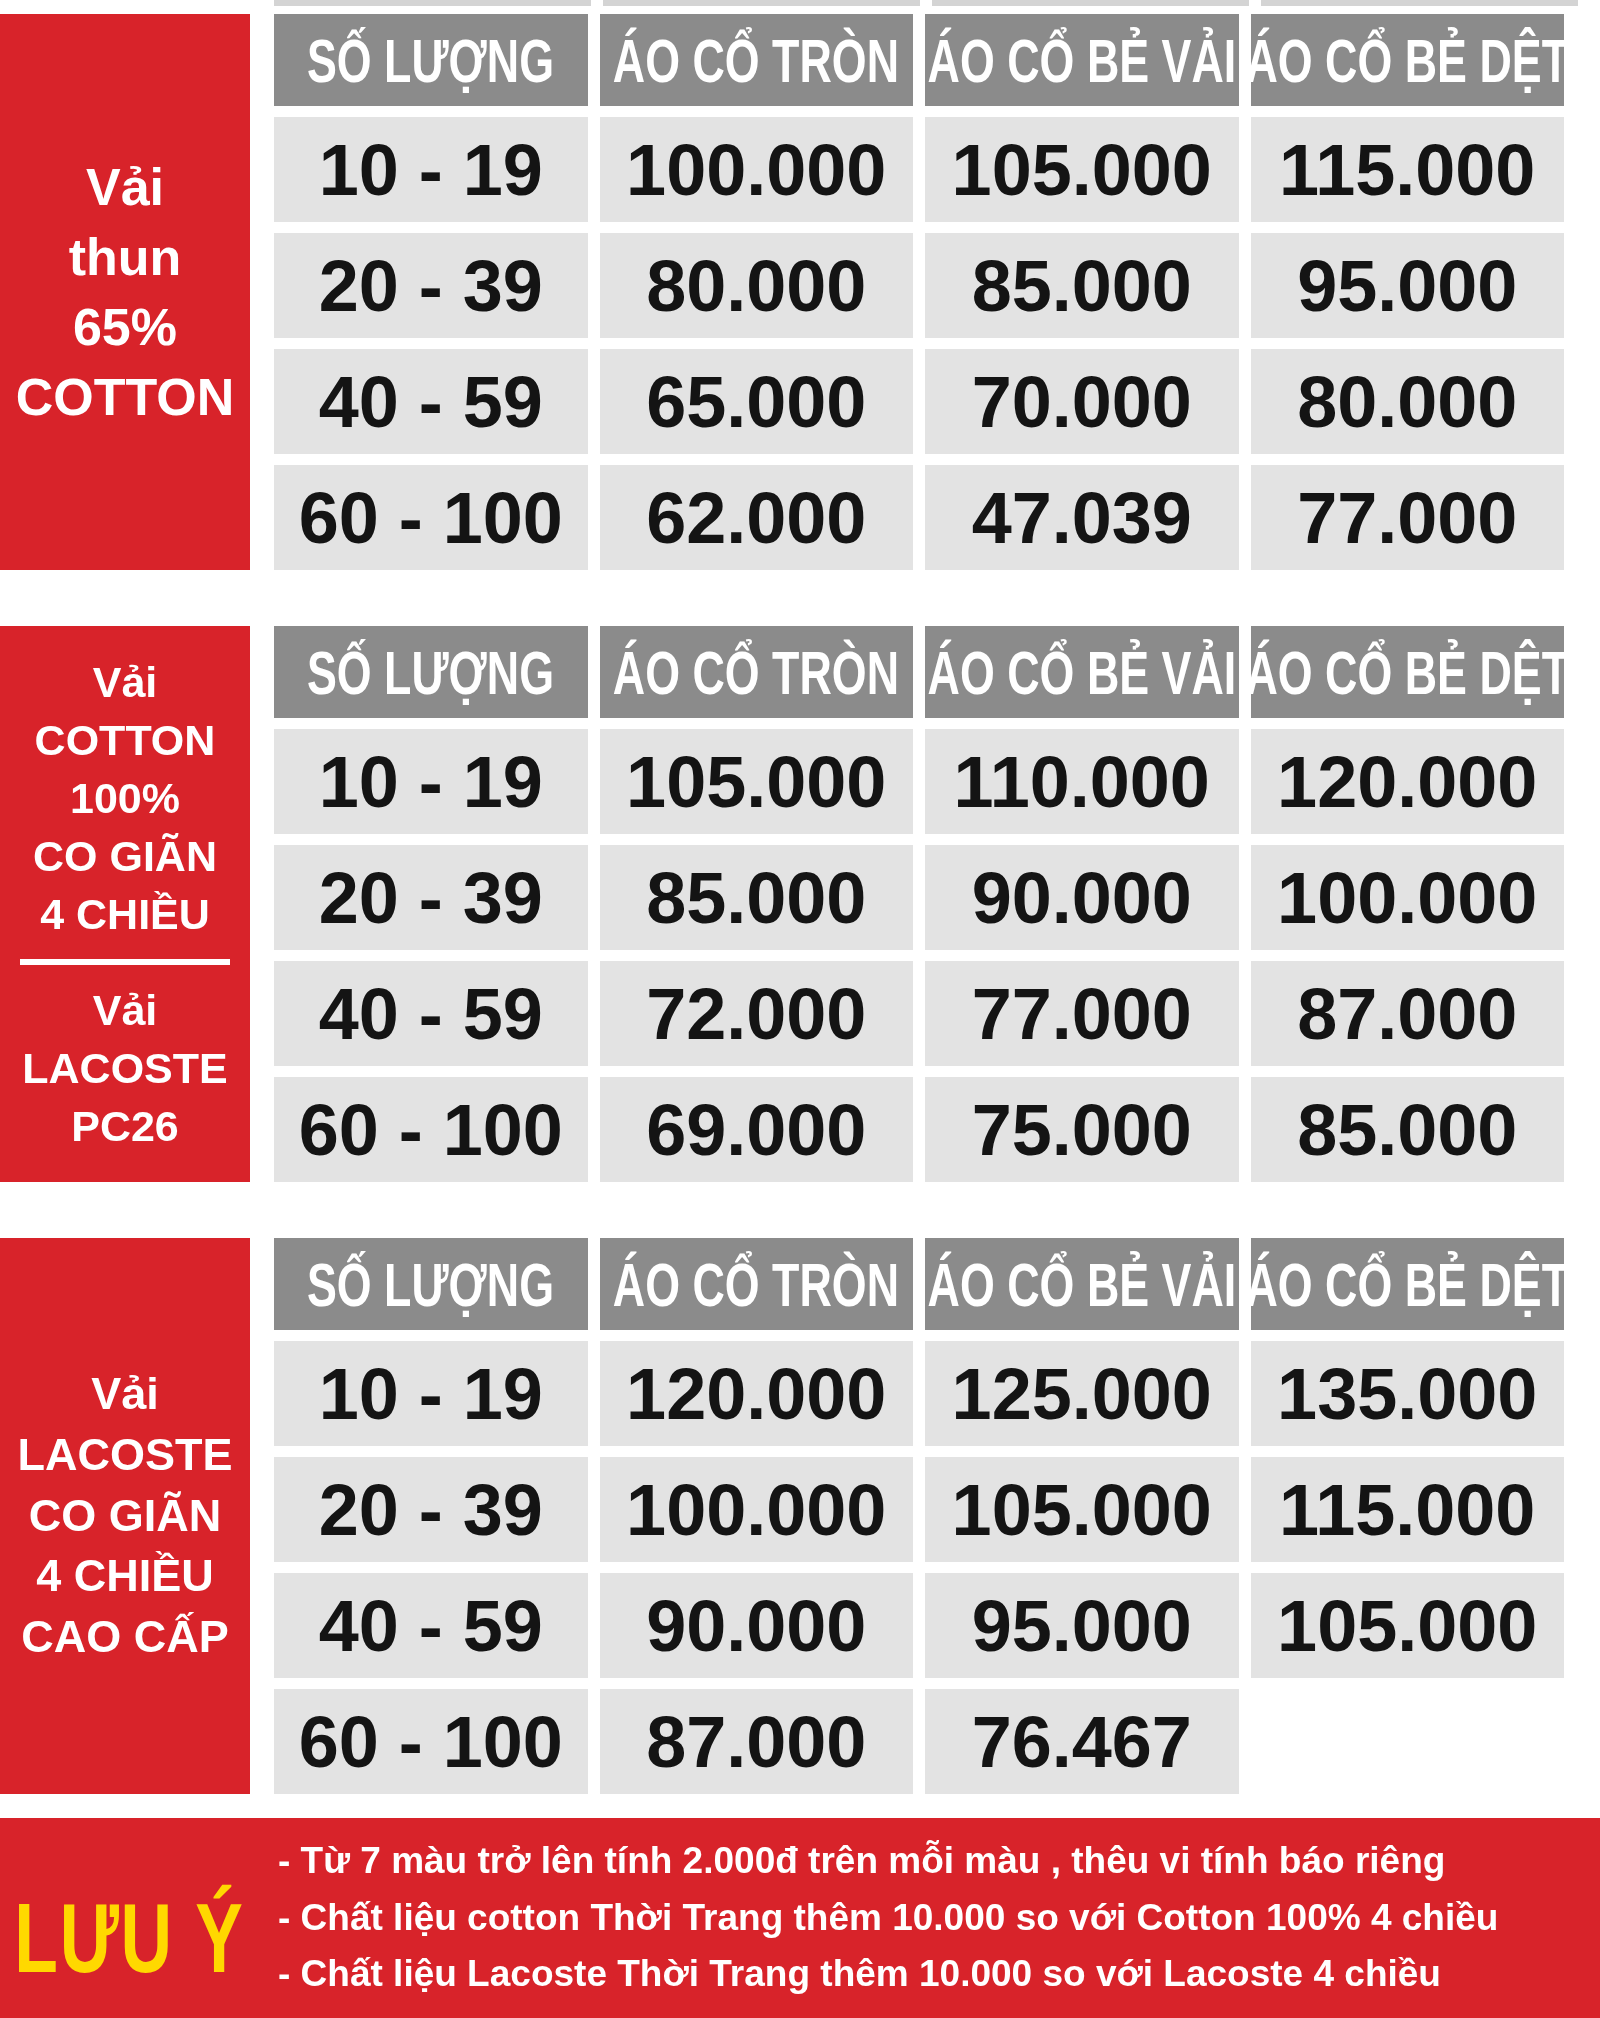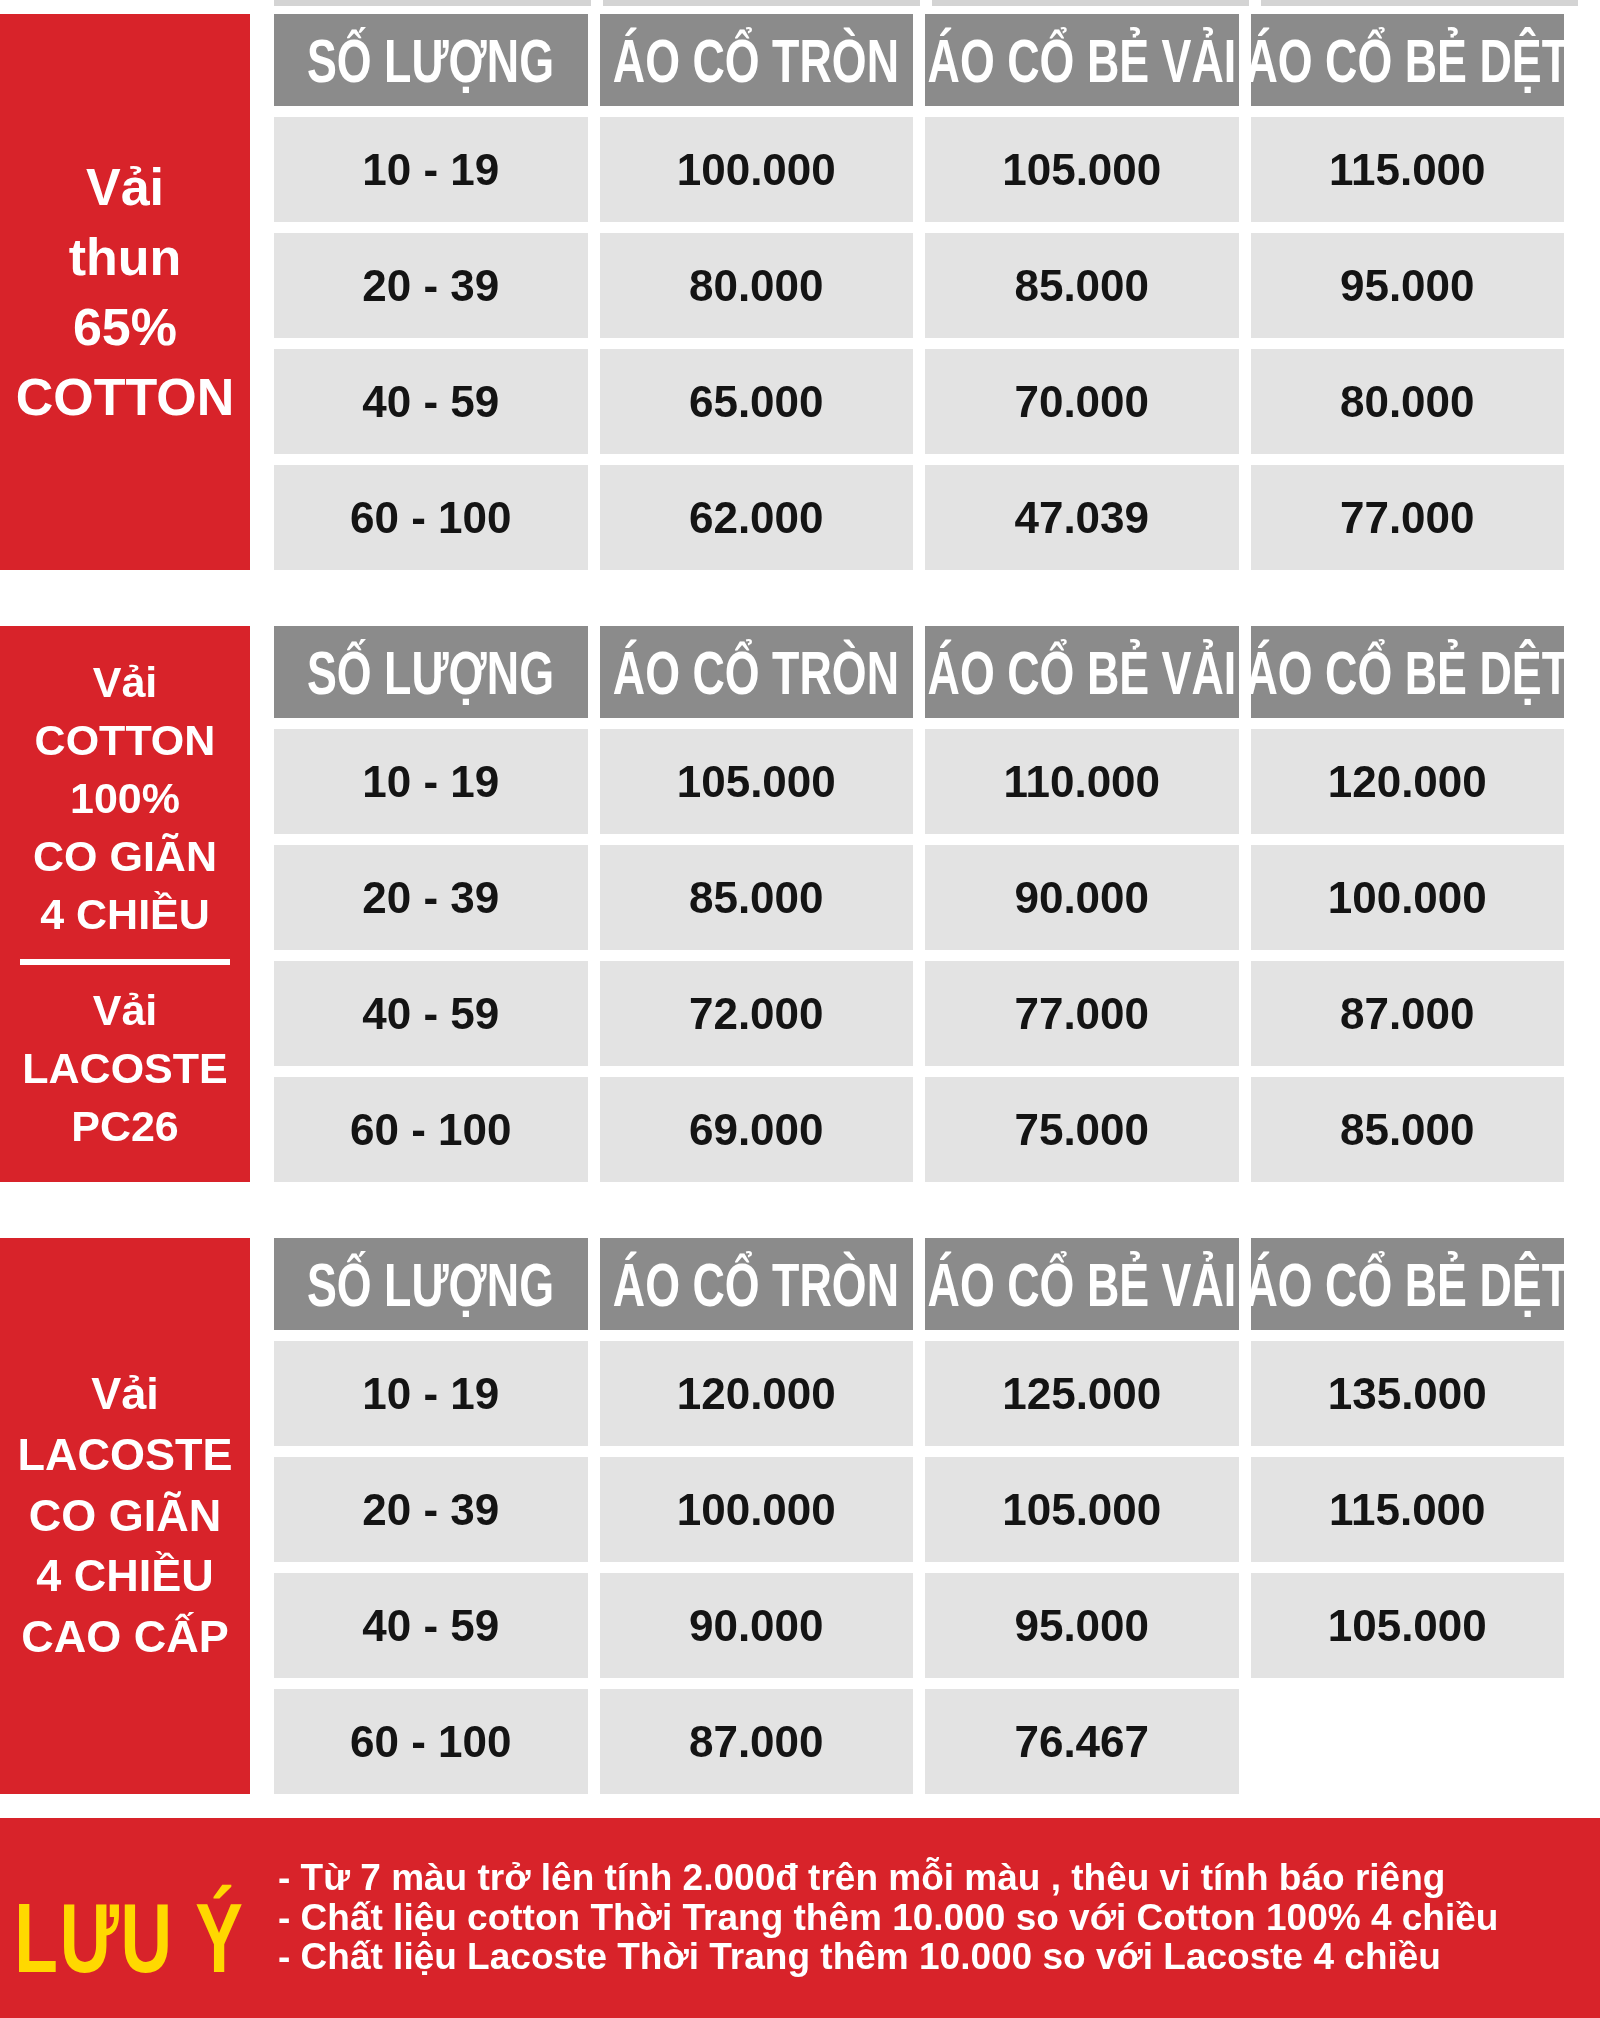--- a/index.html
+++ b/index.html
@@ -49,21 +49,21 @@
     background: #8b8b8b; color: #ffffff;
     display: flex; align-items: center; justify-content: center;
     overflow: hidden;
   }
   .th span {
     display: inline-block; white-space: nowrap;
     font-size: 56px; transform: scale(0.8, 1.08);
   }
   .td {
     background: #e3e3e3; color: #141414;
-    font-size: 44px;
+    font-size: 72px;
     display: flex; align-items: center; justify-content: center;
     white-space: nowrap;
   }
 
   
   .notes-banner {
     margin-top: auto;
     height: 200px; width: 1600px;
     background: #d8232a;
     display: flex; align-items: stretch;
@@ -72,21 +72,21 @@
     width: 260px; flex: 0 0 260px;
     display: flex; align-items: flex-end; justify-content: center;
   }
   .luu-y {
     color: #ffd800; font-size: 84px; letter-spacing: 2px;
     transform: scale(0.85, 1.18); transform-origin: center bottom;
     margin-bottom: 22px; white-space: nowrap;
   }
   .note-lines {
     flex: 1; display: flex; flex-direction: column; justify-content: center;
-    gap: 1px; padding-left: 18px; padding-right: 10px;
+    gap: 18px; padding-left: 18px; padding-right: 10px;
   }
   .note-line { color: #ffffff; font-size: 37px; line-height: 1.05; white-space: nowrap; }
 </style>
 </head>
 <body>
 
 <div class="page">
 
   <div class="top-sliver">
     <div></div>

